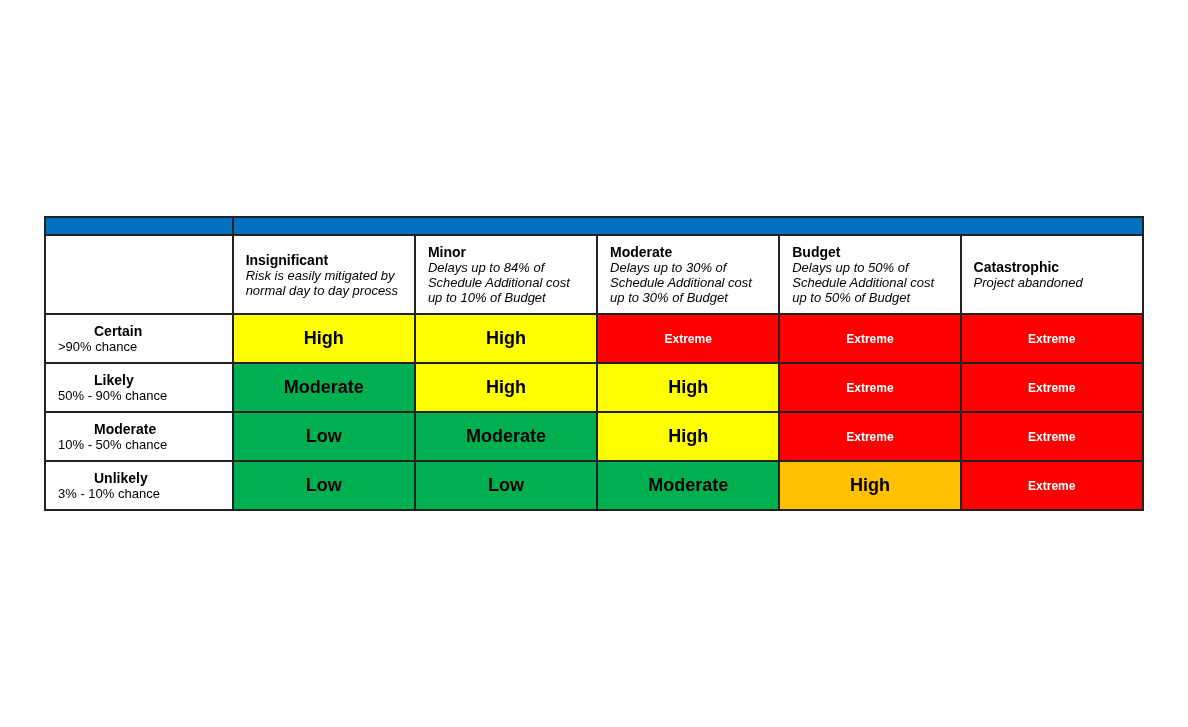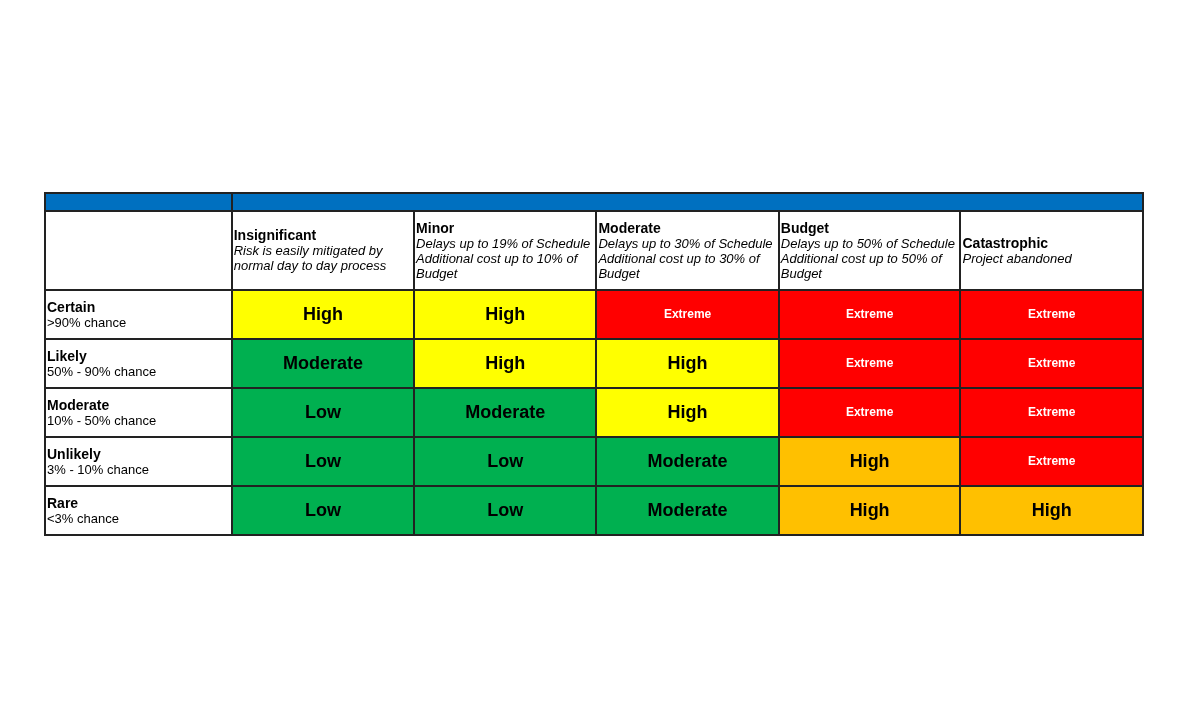--- a/index.html
+++ b/index.html
@@ -12,21 +12,21 @@
       min-height: 100vh;
       padding: 20px;
     }
     .risk-table {
       border-collapse: collapse;
       width: 1100px;
       border: 2px solid #222;
     }
     .risk-table th, .risk-table td {
       border: 2px solid #222;
-      padding: 8px 1px;
+      padding: 8px 12px;
       vertical-align: middle;
     }
     .header-likelyhood {
       background-color: #0070C0;
       color: #fff;
       font-weight: bold;
       font-size: 18px;
       text-align: center;
       width: 190px;
     }
@@ -44,20 +44,21 @@
     }
     .col-header-desc {
       font-style: italic;
       font-size: 13px;
       display: block;
     }
     .row-header-title {
       font-weight: bold;
       font-size: 14px;
       display: block;
+      margin-left: 36px;
     }
     .row-header-desc {
       font-size: 13px;
       display: block;
     }
     .col-header-cell {
       background: #fff;
       vertical-align: top;
       width: 185px;
     }
@@ -105,21 +106,21 @@
       <th class="header-consequences" colspan="5"></th>
     </tr>
     <tr id="col-headers-row">
       <td class="row-header-cell"></td>
     <td class="col-header-cell">
           <span class="col-header-title">Insignificant</span>
           <span class="col-header-desc">Risk is easily mitigated by normal day to day process</span>
         </td>
         <td class="col-header-cell">
           <span class="col-header-title">Minor</span>
-          <span class="col-header-desc">Delays up to 19% of Schedule Additional cost up to 10% of Budget</span>
+          <span class="col-header-desc">Delays up to 84% of Schedule Additional cost up to 10% of Budget</span>
         </td>
         <td class="col-header-cell">
           <span class="col-header-title">Moderate</span>
           <span class="col-header-desc">Delays up to 30% of Schedule Additional cost up to 30% of Budget</span>
         </td>
         <td class="col-header-cell">
           <span class="col-header-title">Budget</span>
           <span class="col-header-desc">Delays up to 50% of Schedule Additional cost up to 50% of Budget</span>
         </td>
         <td class="col-header-cell">
@@ -166,25 +167,14 @@
         <td class="row-header-cell">
           <span class="row-header-title">Unlikely</span>
           <span class="row-header-desc">3% - 10% chance</span>
         </td>
         <td class="cell-low">Low</td>
         <td class="cell-low">Low</td>
         <td class="cell-low">Moderate</td>
         <td class="cell-high-yellow">High</td>
         <td class="cell-extreme">Extreme</td>
       </tr>
-      <tr>
-        <td class="row-header-cell">
-          <span class="row-header-title">Rare</span>
-          <span class="row-header-desc">&lt;3% chance</span>
-        </td>
-        <td class="cell-low">Low</td>
-        <td class="cell-low">Low</td>
-        <td class="cell-low">Moderate</td>
-        <td class="cell-high-yellow">High</td>
-        <td class="cell-high-yellow">High</td>
-      </tr>
     </tbody>
 </table>
 
 </body></html>

